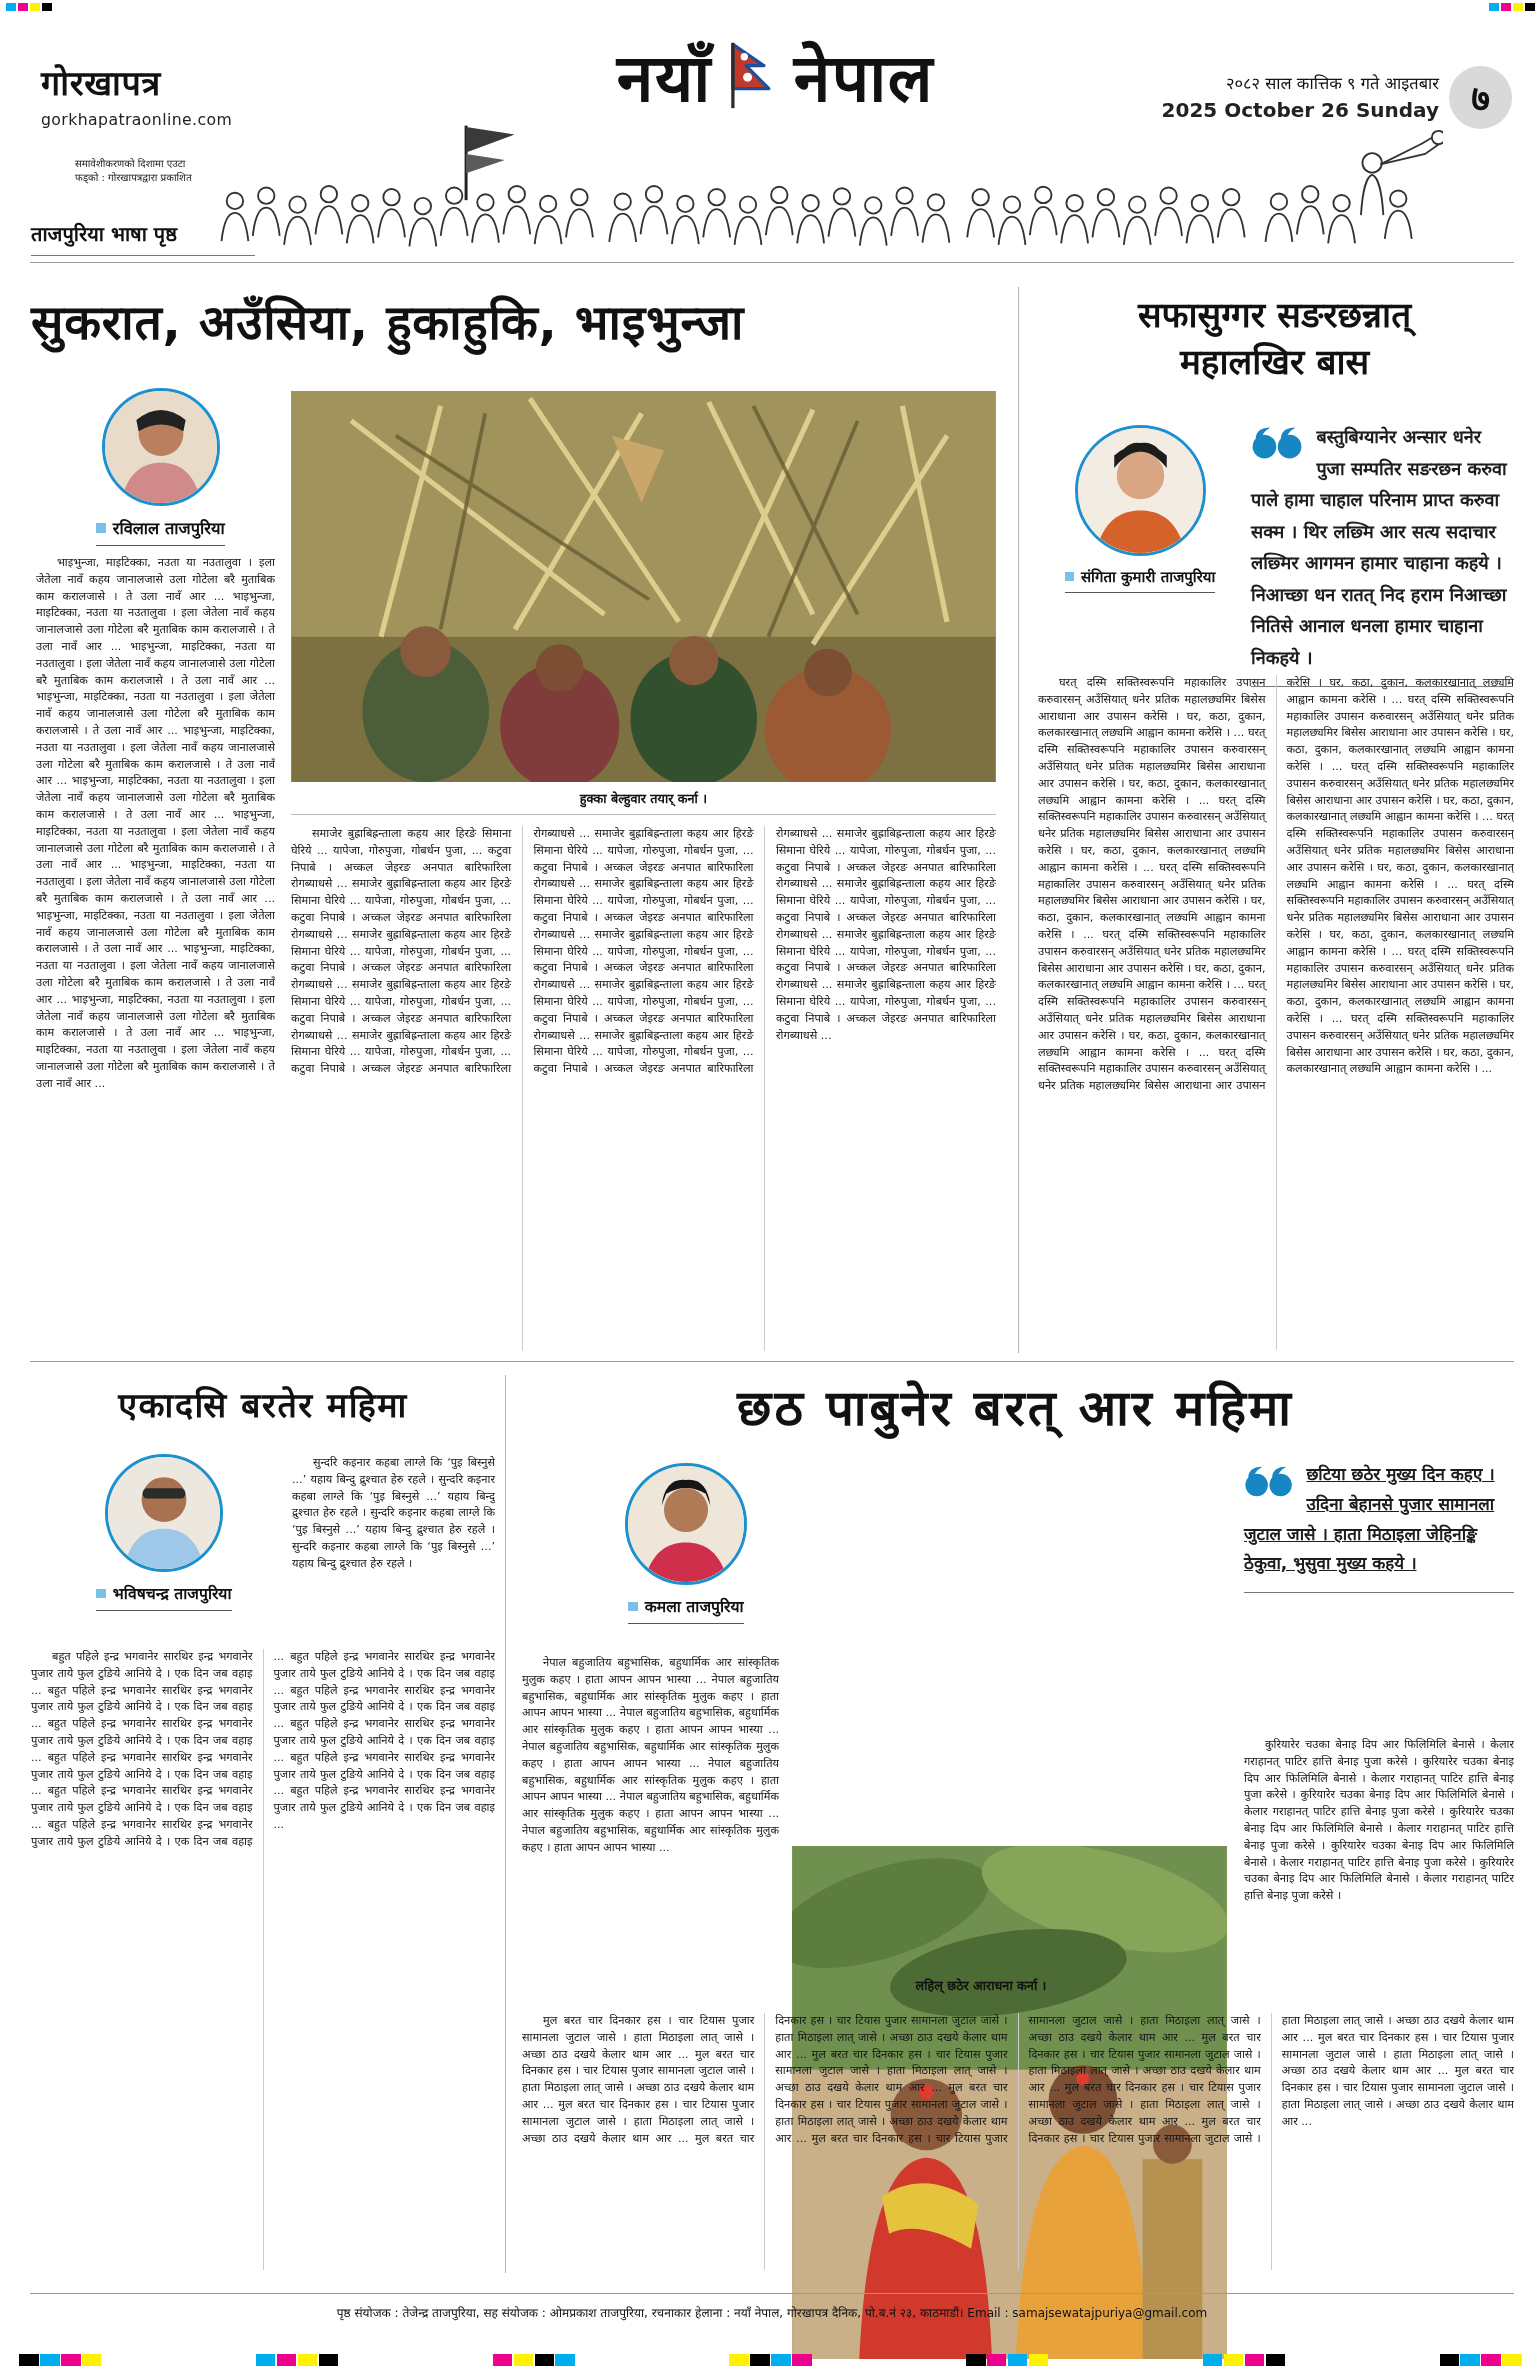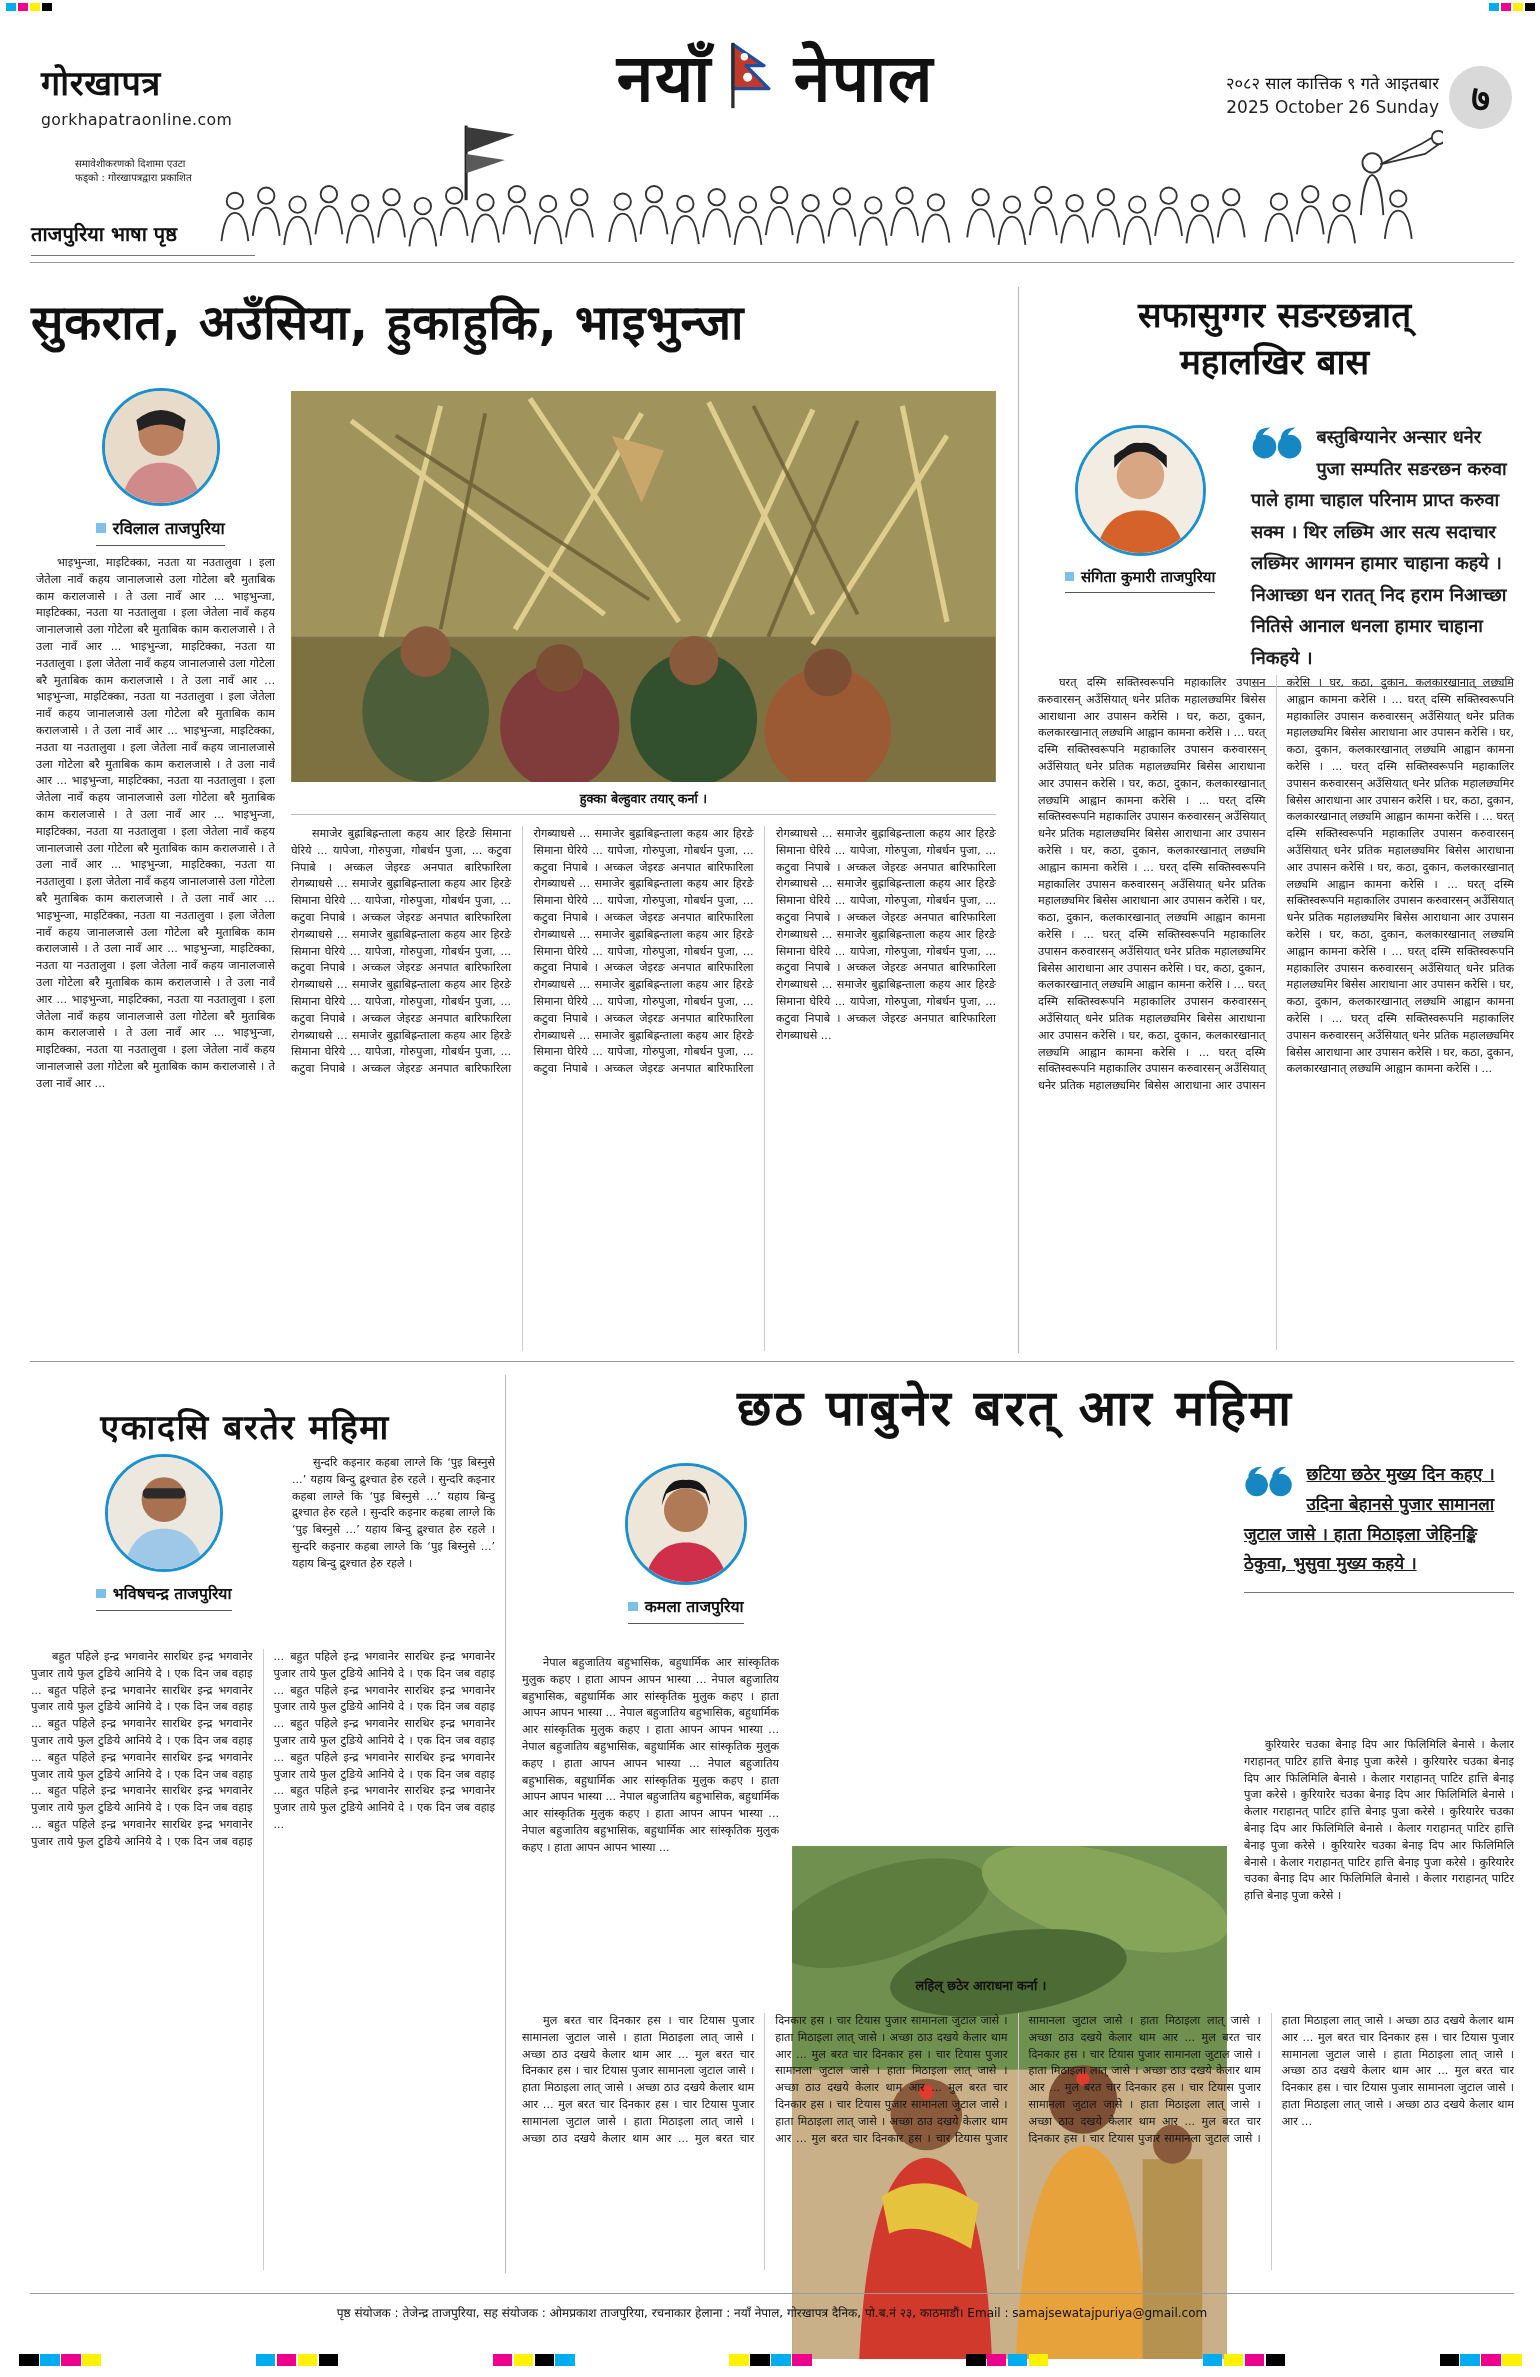--- a/index.html
+++ b/index.html
@@ -11,21 +11,21 @@
 
   
   .masthead-title{font-size:34px;font-weight:700;letter-spacing:0.7px;line-height:1.05;}
   .masthead-url{font-size:15.7px;color:#222;letter-spacing:0.4px;}
   .tagline{font-size:10px;line-height:1.35;color:#1a1a1a;margin-left:44px;}
   .lang-label{font-size:20px;font-weight:700;border-bottom:0.7px solid #777;padding-bottom:7.5px;}
   .paper-title{display:flex;align-items:center;justify-content:center;gap:16.4px;
                font-size:66px;font-weight:700;letter-spacing:1.5px;}
   .date-block{text-align:right;line-height:1.4;}
   .date-np{font-size:16.4px;}
-  .date-en{font-size:17px;color:#222;}
+  .date-en{font-size:20px;color:#222;font-weight:bold;}
   .page-badge{width:63px;height:63px;border-radius:50%;background:#d9d9d9;
               display:flex;align-items:center;justify-content:center;
               font-size:36px;font-weight:700;}
 
   
   .h-main{font-size:48px;font-weight:700;letter-spacing:0.7px;white-space:nowrap;}
   .h-right{font-size:35px;font-weight:700;text-align:center;line-height:1.35;}
   .h-ekadasi{font-size:34px;font-weight:700;text-align:center;letter-spacing:1.5px;}
   .h-chhath{font-size:49px;font-weight:700;text-align:center;letter-spacing:3px;white-space:nowrap;}
 
@@ -256,21 +256,21 @@
     <span>बस्तुबिग्यानेर अन्सार धनेर पुजा सम्पतिर सङरछन करुवा पाले हामा चाहाल परिनाम प्राप्त करुवा सक्म । थिर लछ्मि आर सत्य सदाचार लछ्मिर आगमन हामार चाहाना कहये । निआच्छा धन रातत् निद हराम निआच्छा नितिसे आनाल धनला हामार चाहाना निकहये ।</span>
     <div class="quote-rule"></div>
   </div>
 
   <div class="abs bodytext cols2" style="left:1038px;top:675px;width:476px;height:675px;overflow:hidden;">
     <p>घरत् दस्मि सक्तिस्वरूपनि महाकालिर उपासन करुवारसन् अउँसियात् धनेर प्रतिक महालछ्यमिर बिसेस आराधाना आर उपासन करेसि । घर, कठा, दुकान, कलकारखानात् लछ्यमि आह्वान कामना करेसि । ... घरत् दस्मि सक्तिस्वरूपनि महाकालिर उपासन करुवारसन् अउँसियात् धनेर प्रतिक महालछ्यमिर बिसेस आराधाना आर उपासन करेसि । घर, कठा, दुकान, कलकारखानात् लछ्यमि आह्वान कामना करेसि । ... घरत् दस्मि सक्तिस्वरूपनि महाकालिर उपासन करुवारसन् अउँसियात् धनेर प्रतिक महालछ्यमिर बिसेस आराधाना आर उपासन करेसि । घर, कठा, दुकान, कलकारखानात् लछ्यमि आह्वान कामना करेसि । ... घरत् दस्मि सक्तिस्वरूपनि महाकालिर उपासन करुवारसन् अउँसियात् धनेर प्रतिक महालछ्यमिर बिसेस आराधाना आर उपासन करेसि । घर, कठा, दुकान, कलकारखानात् लछ्यमि आह्वान कामना करेसि । ... घरत् दस्मि सक्तिस्वरूपनि महाकालिर उपासन करुवारसन् अउँसियात् धनेर प्रतिक महालछ्यमिर बिसेस आराधाना आर उपासन करेसि । घर, कठा, दुकान, कलकारखानात् लछ्यमि आह्वान कामना करेसि । ... घरत् दस्मि सक्तिस्वरूपनि महाकालिर उपासन करुवारसन् अउँसियात् धनेर प्रतिक महालछ्यमिर बिसेस आराधाना आर उपासन करेसि । घर, कठा, दुकान, कलकारखानात् लछ्यमि आह्वान कामना करेसि । ... घरत् दस्मि सक्तिस्वरूपनि महाकालिर उपासन करुवारसन् अउँसियात् धनेर प्रतिक महालछ्यमिर बिसेस आराधाना आर उपासन करेसि । घर, कठा, दुकान, कलकारखानात् लछ्यमि आह्वान कामना करेसि । ... घरत् दस्मि सक्तिस्वरूपनि महाकालिर उपासन करुवारसन् अउँसियात् धनेर प्रतिक महालछ्यमिर बिसेस आराधाना आर उपासन करेसि । घर, कठा, दुकान, कलकारखानात् लछ्यमि आह्वान कामना करेसि । ... घरत् दस्मि सक्तिस्वरूपनि महाकालिर उपासन करुवारसन् अउँसियात् धनेर प्रतिक महालछ्यमिर बिसेस आराधाना आर उपासन करेसि । घर, कठा, दुकान, कलकारखानात् लछ्यमि आह्वान कामना करेसि । ... घरत् दस्मि सक्तिस्वरूपनि महाकालिर उपासन करुवारसन् अउँसियात् धनेर प्रतिक महालछ्यमिर बिसेस आराधाना आर उपासन करेसि । घर, कठा, दुकान, कलकारखानात् लछ्यमि आह्वान कामना करेसि । ... घरत् दस्मि सक्तिस्वरूपनि महाकालिर उपासन करुवारसन् अउँसियात् धनेर प्रतिक महालछ्यमिर बिसेस आराधाना आर उपासन करेसि । घर, कठा, दुकान, कलकारखानात् लछ्यमि आह्वान कामना करेसि । ... घरत् दस्मि सक्तिस्वरूपनि महाकालिर उपासन करुवारसन् अउँसियात् धनेर प्रतिक महालछ्यमिर बिसेस आराधाना आर उपासन करेसि । घर, कठा, दुकान, कलकारखानात् लछ्यमि आह्वान कामना करेसि । ... घरत् दस्मि सक्तिस्वरूपनि महाकालिर उपासन करुवारसन् अउँसियात् धनेर प्रतिक महालछ्यमिर बिसेस आराधाना आर उपासन करेसि । घर, कठा, दुकान, कलकारखानात् लछ्यमि आह्वान कामना करेसि । ...</p>
   </div>
 
   <div class="hline" style="left:30px;top:1361px;width:1484px;"></div>
 
-  <div class="abs h-ekadasi" style="left:12px;top:1381px;width:466px;margin-top:22px;">एकादसि बरतेर महिमा</div>
+  <div class="abs h-ekadasi" style="left:30px;top:1381px;width:466px;">एकादसि बरतेर महिमा</div>
 
   <div class="abs author" style="left:67px;top:1454px;width:194px;">
     <div class="avatar" style="width:112px;height:112px;">
       <svg width="112" height="112" viewBox="0 0 100 100">
         <rect width="100" height="100" fill="#ece7df"></rect>
         <circle cx="50" cy="38" r="20" fill="#a8714f"></circle>
         <rect x="31" y="28" width="38" height="9" rx="4" fill="#2b2b2b"></rect>
         <path d="M14 100 C20 72 34 64 50 64 C66 64 80 72 86 100 Z" fill="#9ec7e8"></path>
       </svg>
     </div>

